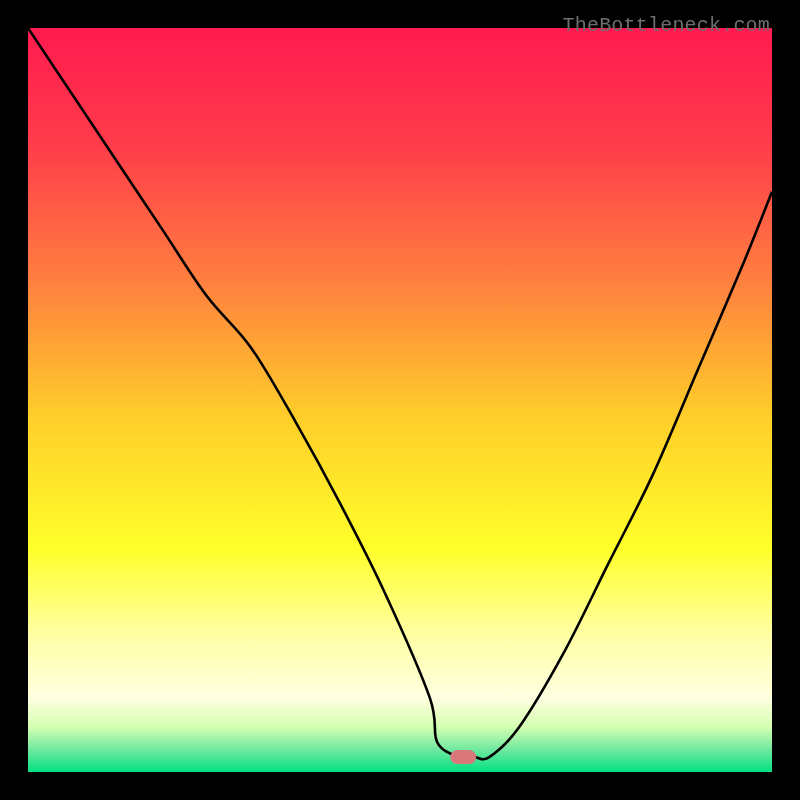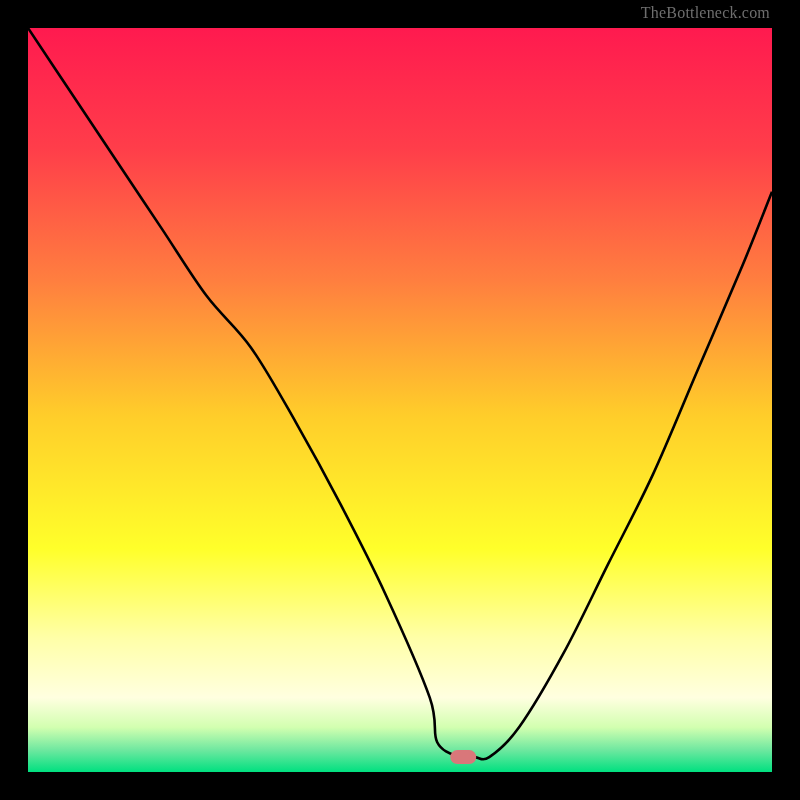--- a/index.html
+++ b/index.html
@@ -26,24 +26,24 @@
     overflow: hidden;
   }
   .gradient-bg {
     position: absolute;
     left: 0; top: 0;
     width: 100%;
     height: 100%;
   }
   .watermark {
     position: absolute;
-    top: 4px;
+    top: 14px;
     right: 30px;
-    font-family: Liberation Serif, serif;
-    font-size: 16px;
+    font-family: Liberation Mono, monospace;
+    font-size: 20px;
     color: #6e6e6e;
     font-weight: 500;
     letter-spacing: 0.2px;
   }
   svg.curve {
     position: absolute;
     left: 0; top: 0;
     width: 100%; height: 100%;
   }
 </style>

